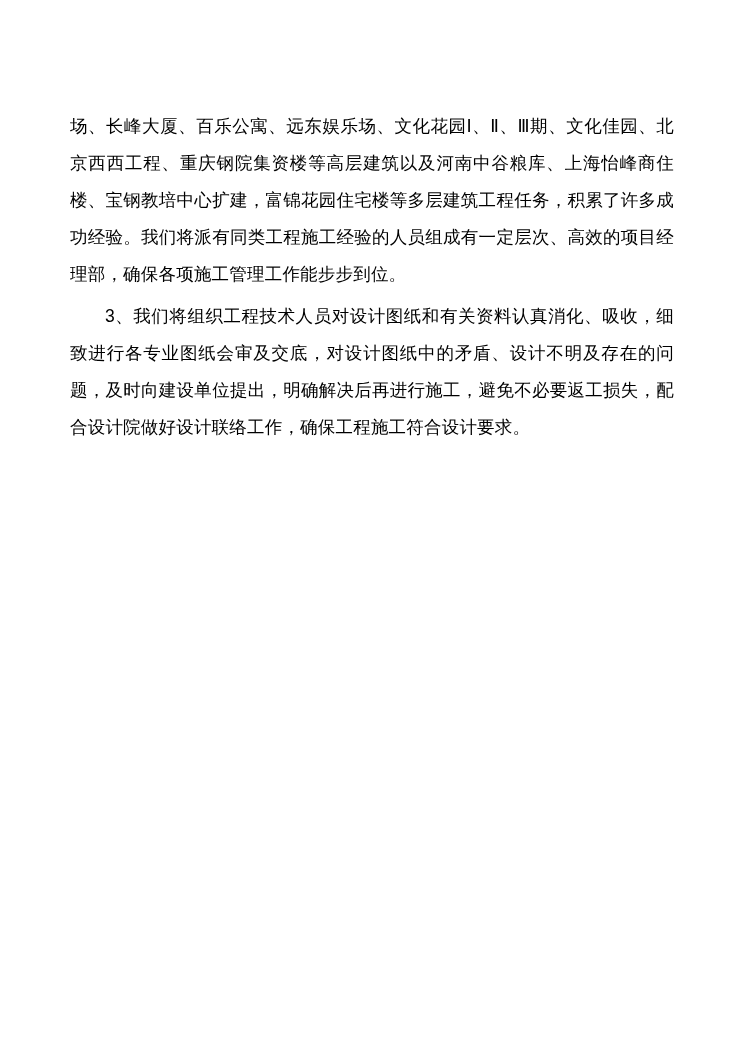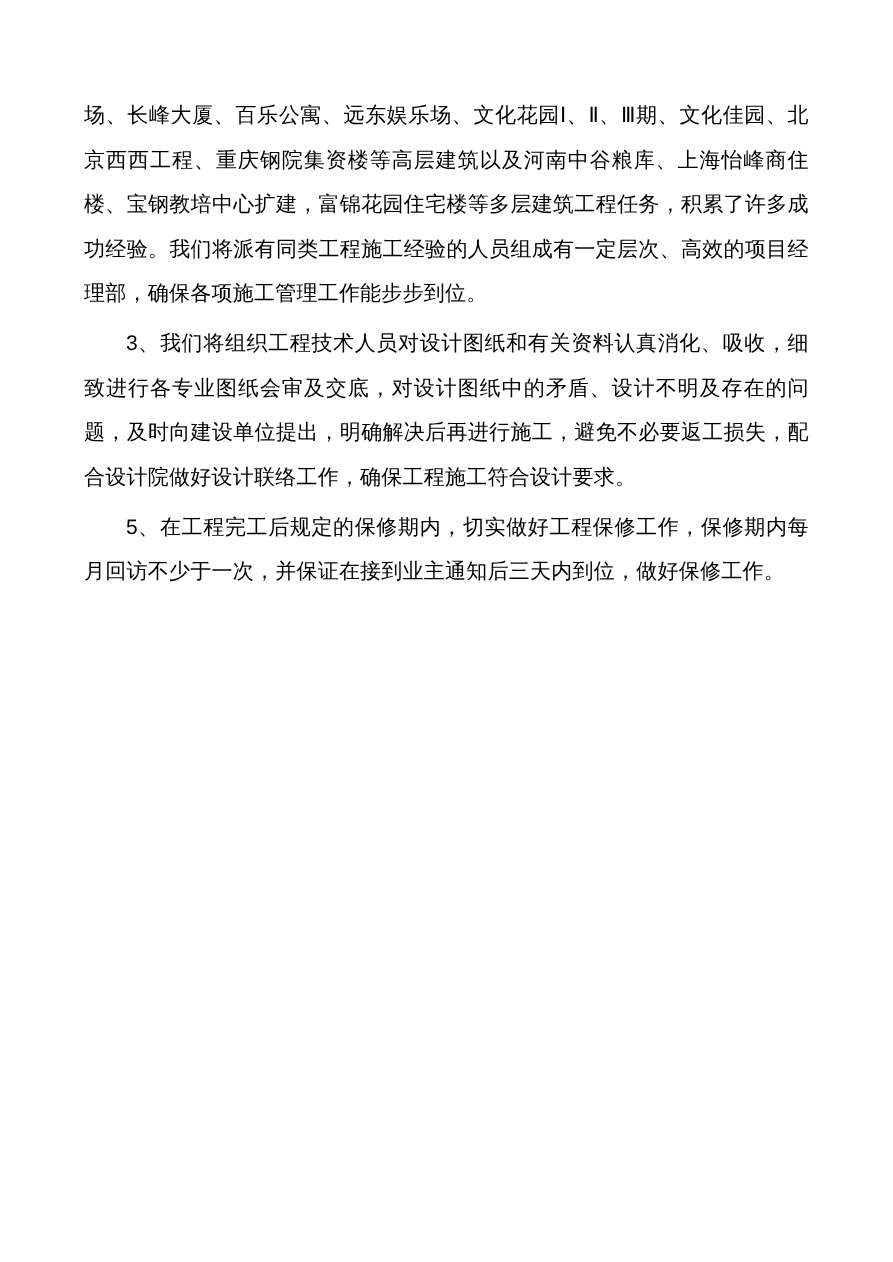--- a/index.html
+++ b/index.html
@@ -11,21 +11,21 @@
     width: 744px;
     height: 1052px;
     font-family: "Liberation Sans", "DejaVu Sans", sans-serif;
   }
   .page {
     position: relative;
     width: 744px;
     height: 1052px;
     background: #ffffff;
     box-sizing: border-box;
-    padding: 78px 70px 0 70px;
+    padding: 108px 70px 0 70px;
   }
   .doc-body {
     width: 100%;
   }
   .para {
     font-size: 17.5px;
     line-height: 37px;
     color: #000000;
     margin: 0 0 2px 0;
     text-align: justify;
@@ -44,17 +44,16 @@
 <body>
 
 <div class="page">
   <div class="doc-body">
 
     <p class="para spacer-after">场、长峰大厦、百乐公寓、远东娱乐场、文化花园Ⅰ、Ⅱ、Ⅲ期、文化佳园、北京西西工程、重庆钢院集资楼等高层建筑以及河南中谷粮库、上海怡峰商住楼、宝钢教培中心扩建，富锦花园住宅楼等多层建筑工程任务，积累了许多成功经验。我们将派有同类工程施工经验的人员组成有一定层次、高效的项目经理部，确保各项施工管理工作能步步到位。</p>
 
     <p class="para indent spacer-after">3、我们将组织工程技术人员对设计图纸和有关资料认真消化、吸收，细致进行各专业图纸会审及交底，对设计图纸中的矛盾、设计不明及存在的问题，及时向建设单位提出，明确解决后再进行施工，避免不必要返工损失，配合设计院做好设计联络工作，确保工程施工符合设计要求。</p>
 
 
-    <p class="para indent spacer-after">5、在工程完工后规定的保修期内，切实做好工程保修工作，保修期内每月回访不少于一次，并保证在接到业主通知后三天内到位，做好保修工作。</p>
 
 
   </div>
 </div>
 
 </body></html>

